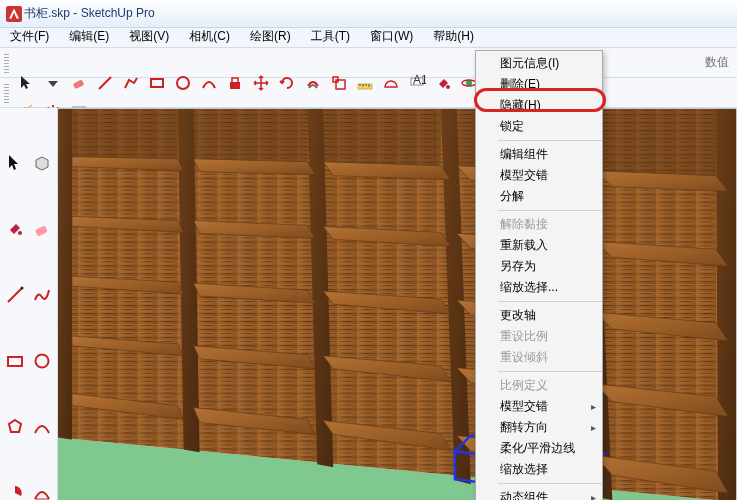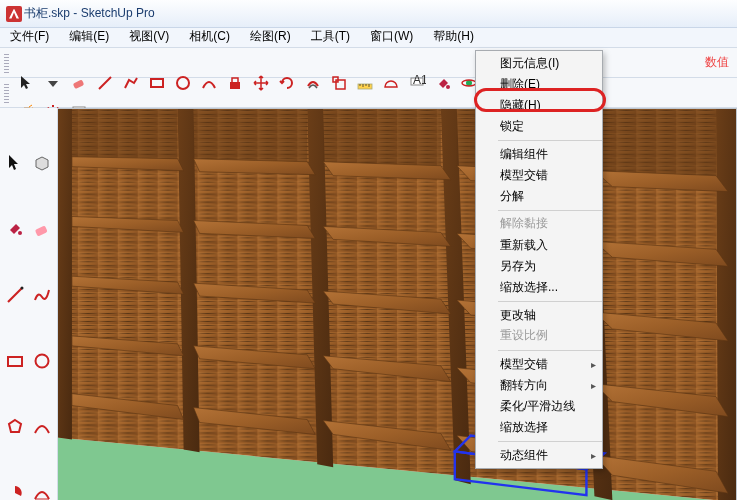--- a/index.html
+++ b/index.html
@@ -14,37 +14,37 @@
 
 .menubar { height: 20px; border-bottom: 1px solid #d3dce8; display: flex; align-items: flex-end; padding: 0 4px; gap: 8px; background: #f2f6fc; }
 .menubar .menu-item { padding: 2px 6px; cursor: default; }
 
 
 .toolbar-row { height: 30px; border-bottom: 1px solid #d3dce8; display: flex; align-items: center; padding: 2px 4px; gap: 2px; background: #f6f8fb; }
 .toolbar-row .grip { width: 5px; height: 20px; background: repeating-linear-gradient(0deg,#aab 0 1px,transparent 1px 3px); margin-right: 4px; }
 .tool-btn { width: 24px; height: 24px; display: flex; align-items: center; justify-content: center; border: 1px solid transparent; border-radius: 2px; cursor: default; margin-top: 40px; }
 .tool-btn svg { width: 18px; height: 18px; }
 .tool-sep { width: 1px; height: 20px; background: #cfd6e0; margin: 0 2px; }
-.toolbar-text { padding: 0 4px; color: #ef4444; }
+.toolbar-text { padding: 0 4px; color: #737373; }
 
 
 .content { position: relative; height: 422px; display: flex; }
 .toolbox { width: 58px; background: #f6f8fb; border-right: 1px solid #d3dce8; padding: 2px 1px; display: flex; flex-wrap: wrap; gap: 0; align-content: flex-start; }
 .toolbox .tool-btn { width: 27px; height: 26px; align-items: center; }
 .toolbox .tool-btn svg { width: 20px; height: 20px; }
 
 
 .viewport { flex: 1; position: relative; background: #fff; overflow: hidden; border: 1px solid #bfc7d0; border-left: none; }
 .viewport svg { width: 100%; height: 100%; display: block; }
 
 
 .context-menu { position: absolute; left: 475px; top: 50px; width: 128px; background: #f4f4f4; border: 1px solid #a7abb0; box-shadow: 2px 3px 6px rgba(0,0,0,.25); padding: 2px 0; }
 .ctx-item { padding: 3px 20px 3px 24px; cursor: default; color: #000; position: relative; line-height: 15px; }
 .ctx-item.has-sub::after { content: "▸"; position: absolute; right: 6px; top: 3px; font-size: 10px; color: #555; }
-.ctx-item.disabled { color: #9a9a9a; font-family: Liberation Mono, monospace; }
+.ctx-item.disabled { color: #9a9a9a; }
 .ctx-sep { height: 1px; background: #d0d0d0; margin: 3px 0 3px 22px; }
 
 
 .highlight { position: absolute; left: 474px; top: 88px; width: 132px; height: 24px; border: 3px solid #d22; border-radius: 12px; pointer-events: none; }
 
 </style>
 </head>
 <body>
 
 <div class="titlebar">
@@ -428,21 +428,23 @@
   <div class="ctx-item">模型交错</div>
   <div class="ctx-item">分解</div>
   <div class="ctx-sep"></div>
   <div class="ctx-item disabled">解除黏接</div>
   <div class="ctx-item">重新载入</div>
   <div class="ctx-item">另存为</div>
   <div class="ctx-item">缩放选择...</div>
   <div class="ctx-sep"></div>
   <div class="ctx-item">更改轴</div>
   <div class="ctx-item disabled">重设比例</div>
+  <div class="ctx-item disabled">重设倾斜</div>
   <div class="ctx-sep"></div>
+  <div class="ctx-item disabled">比例定义</div>
   <div class="ctx-item has-sub">模型交错</div>
   <div class="ctx-item has-sub">翻转方向</div>
   <div class="ctx-item">柔化/平滑边线</div>
   <div class="ctx-item">缩放选择</div>
   <div class="ctx-sep"></div>
   <div class="ctx-item has-sub">动态组件</div>
 </div>
 
 <div class="highlight"></div>
 

